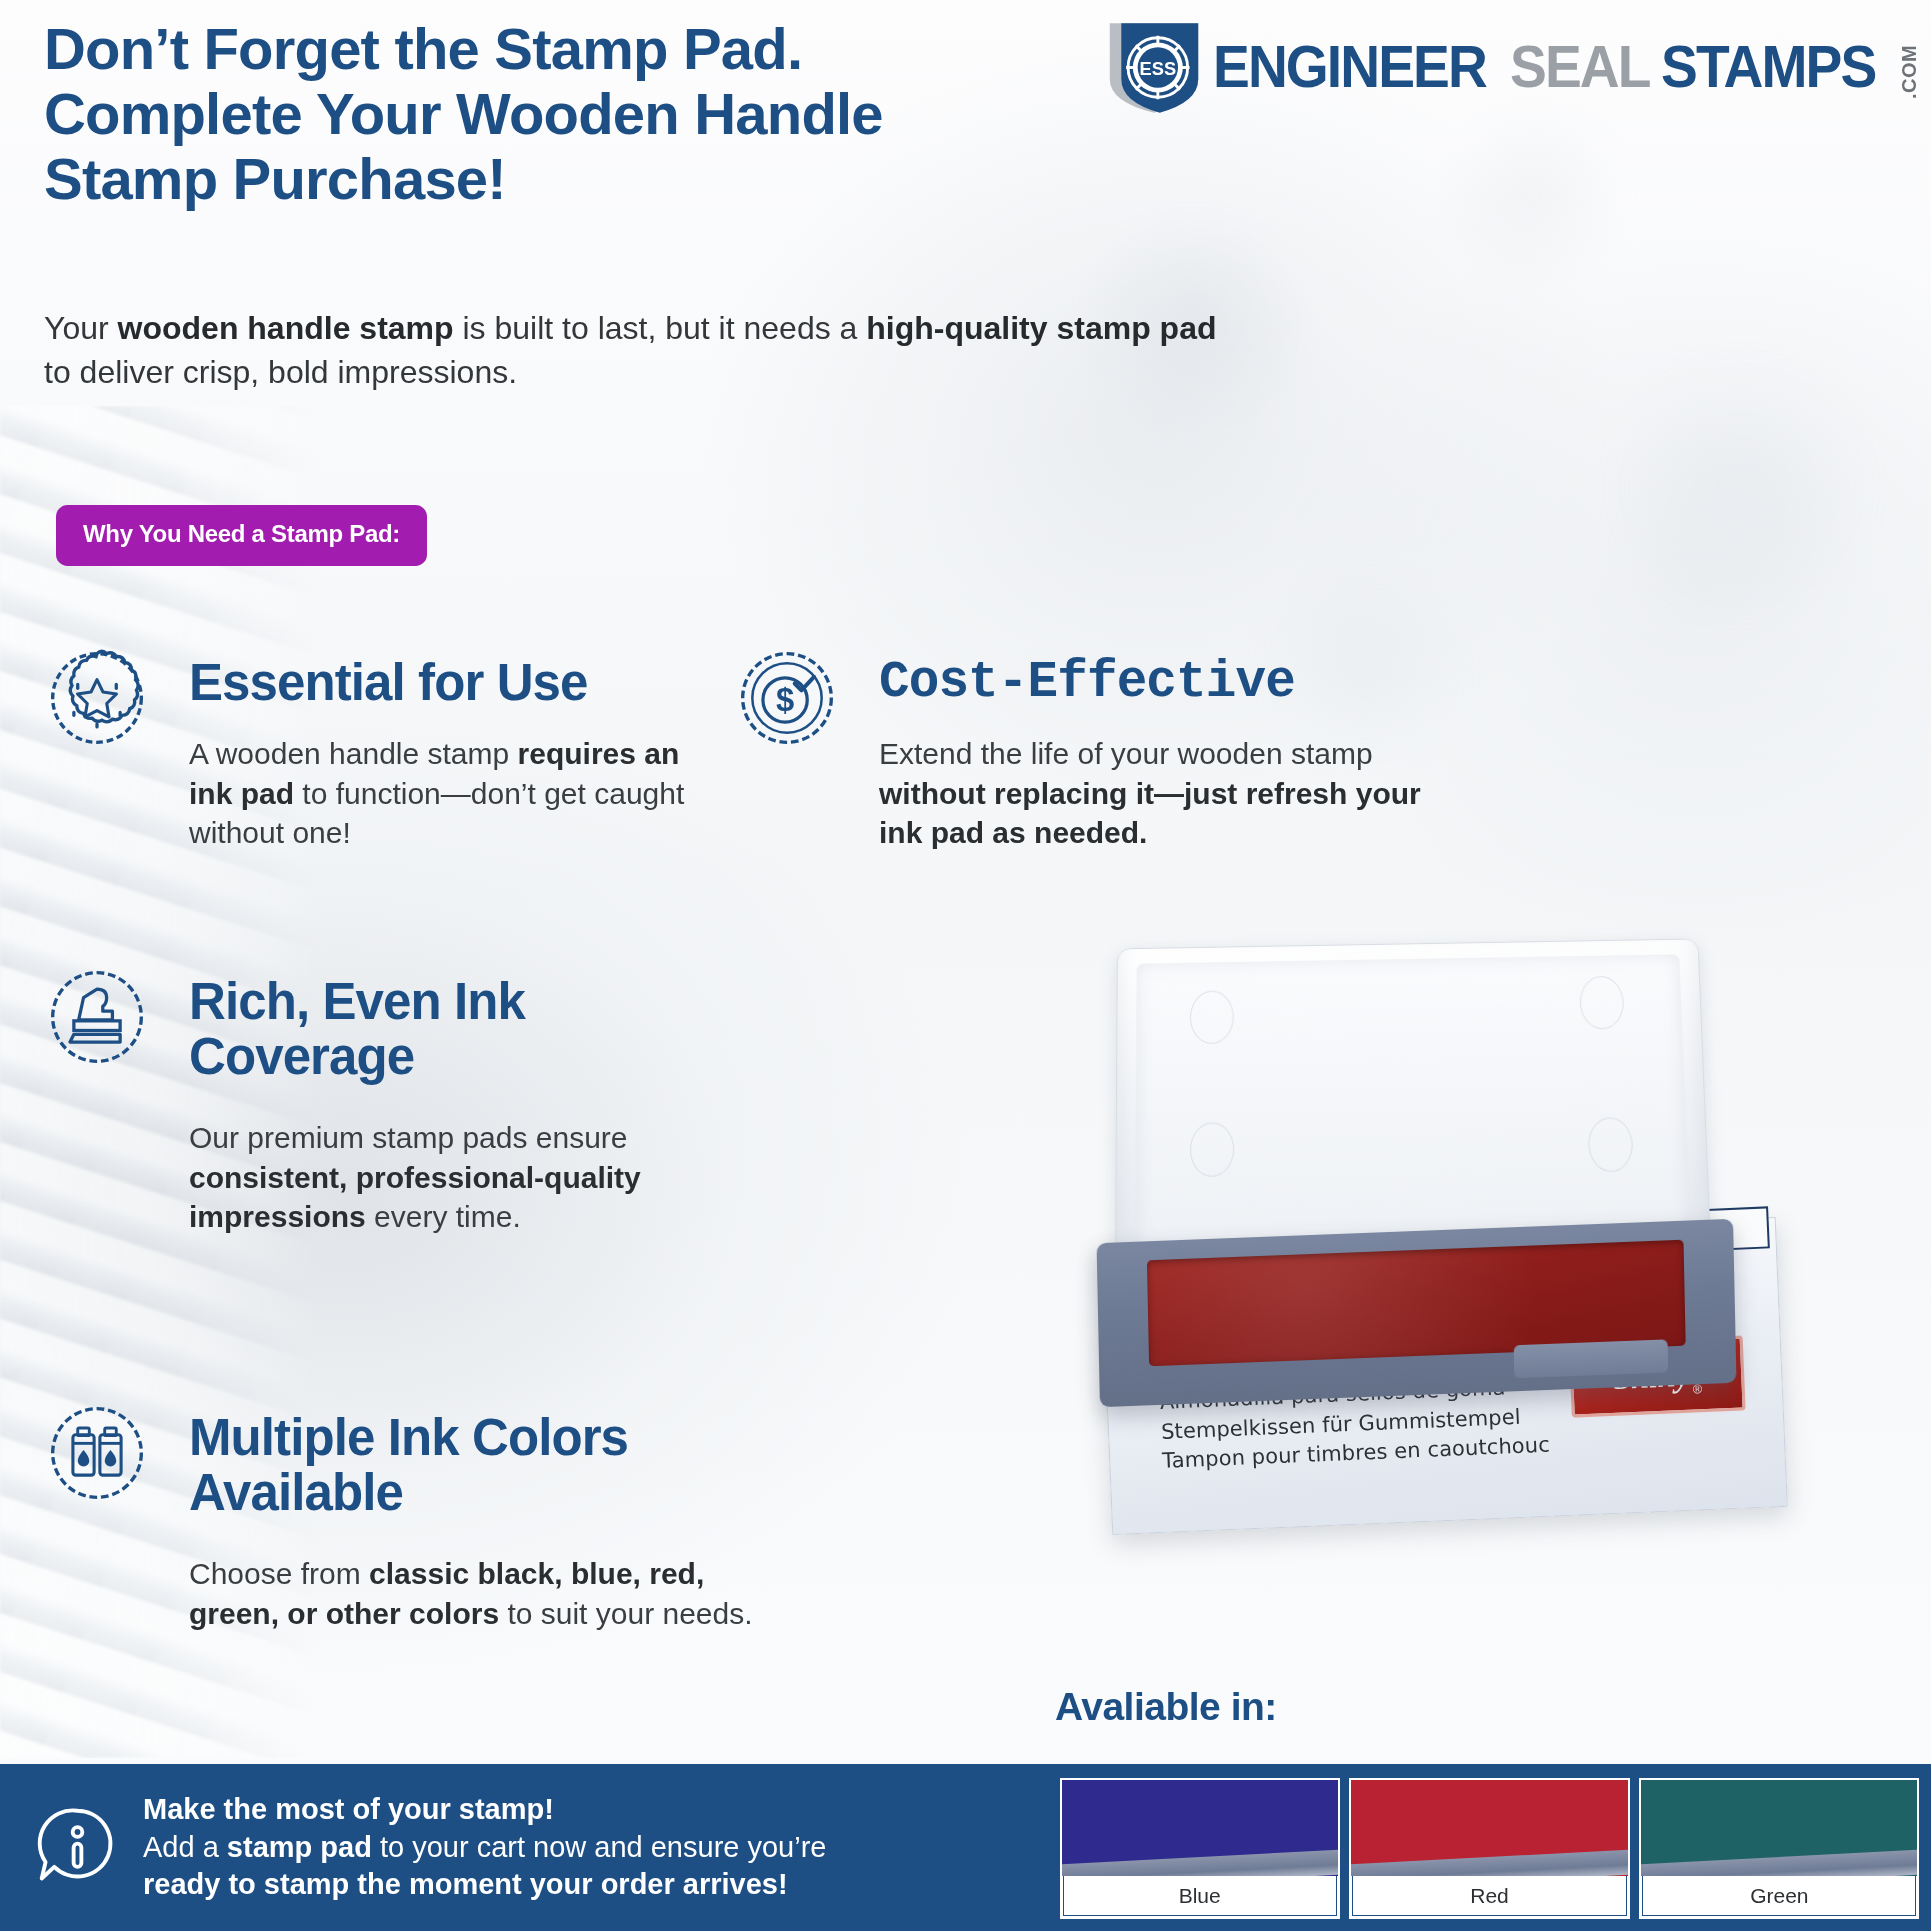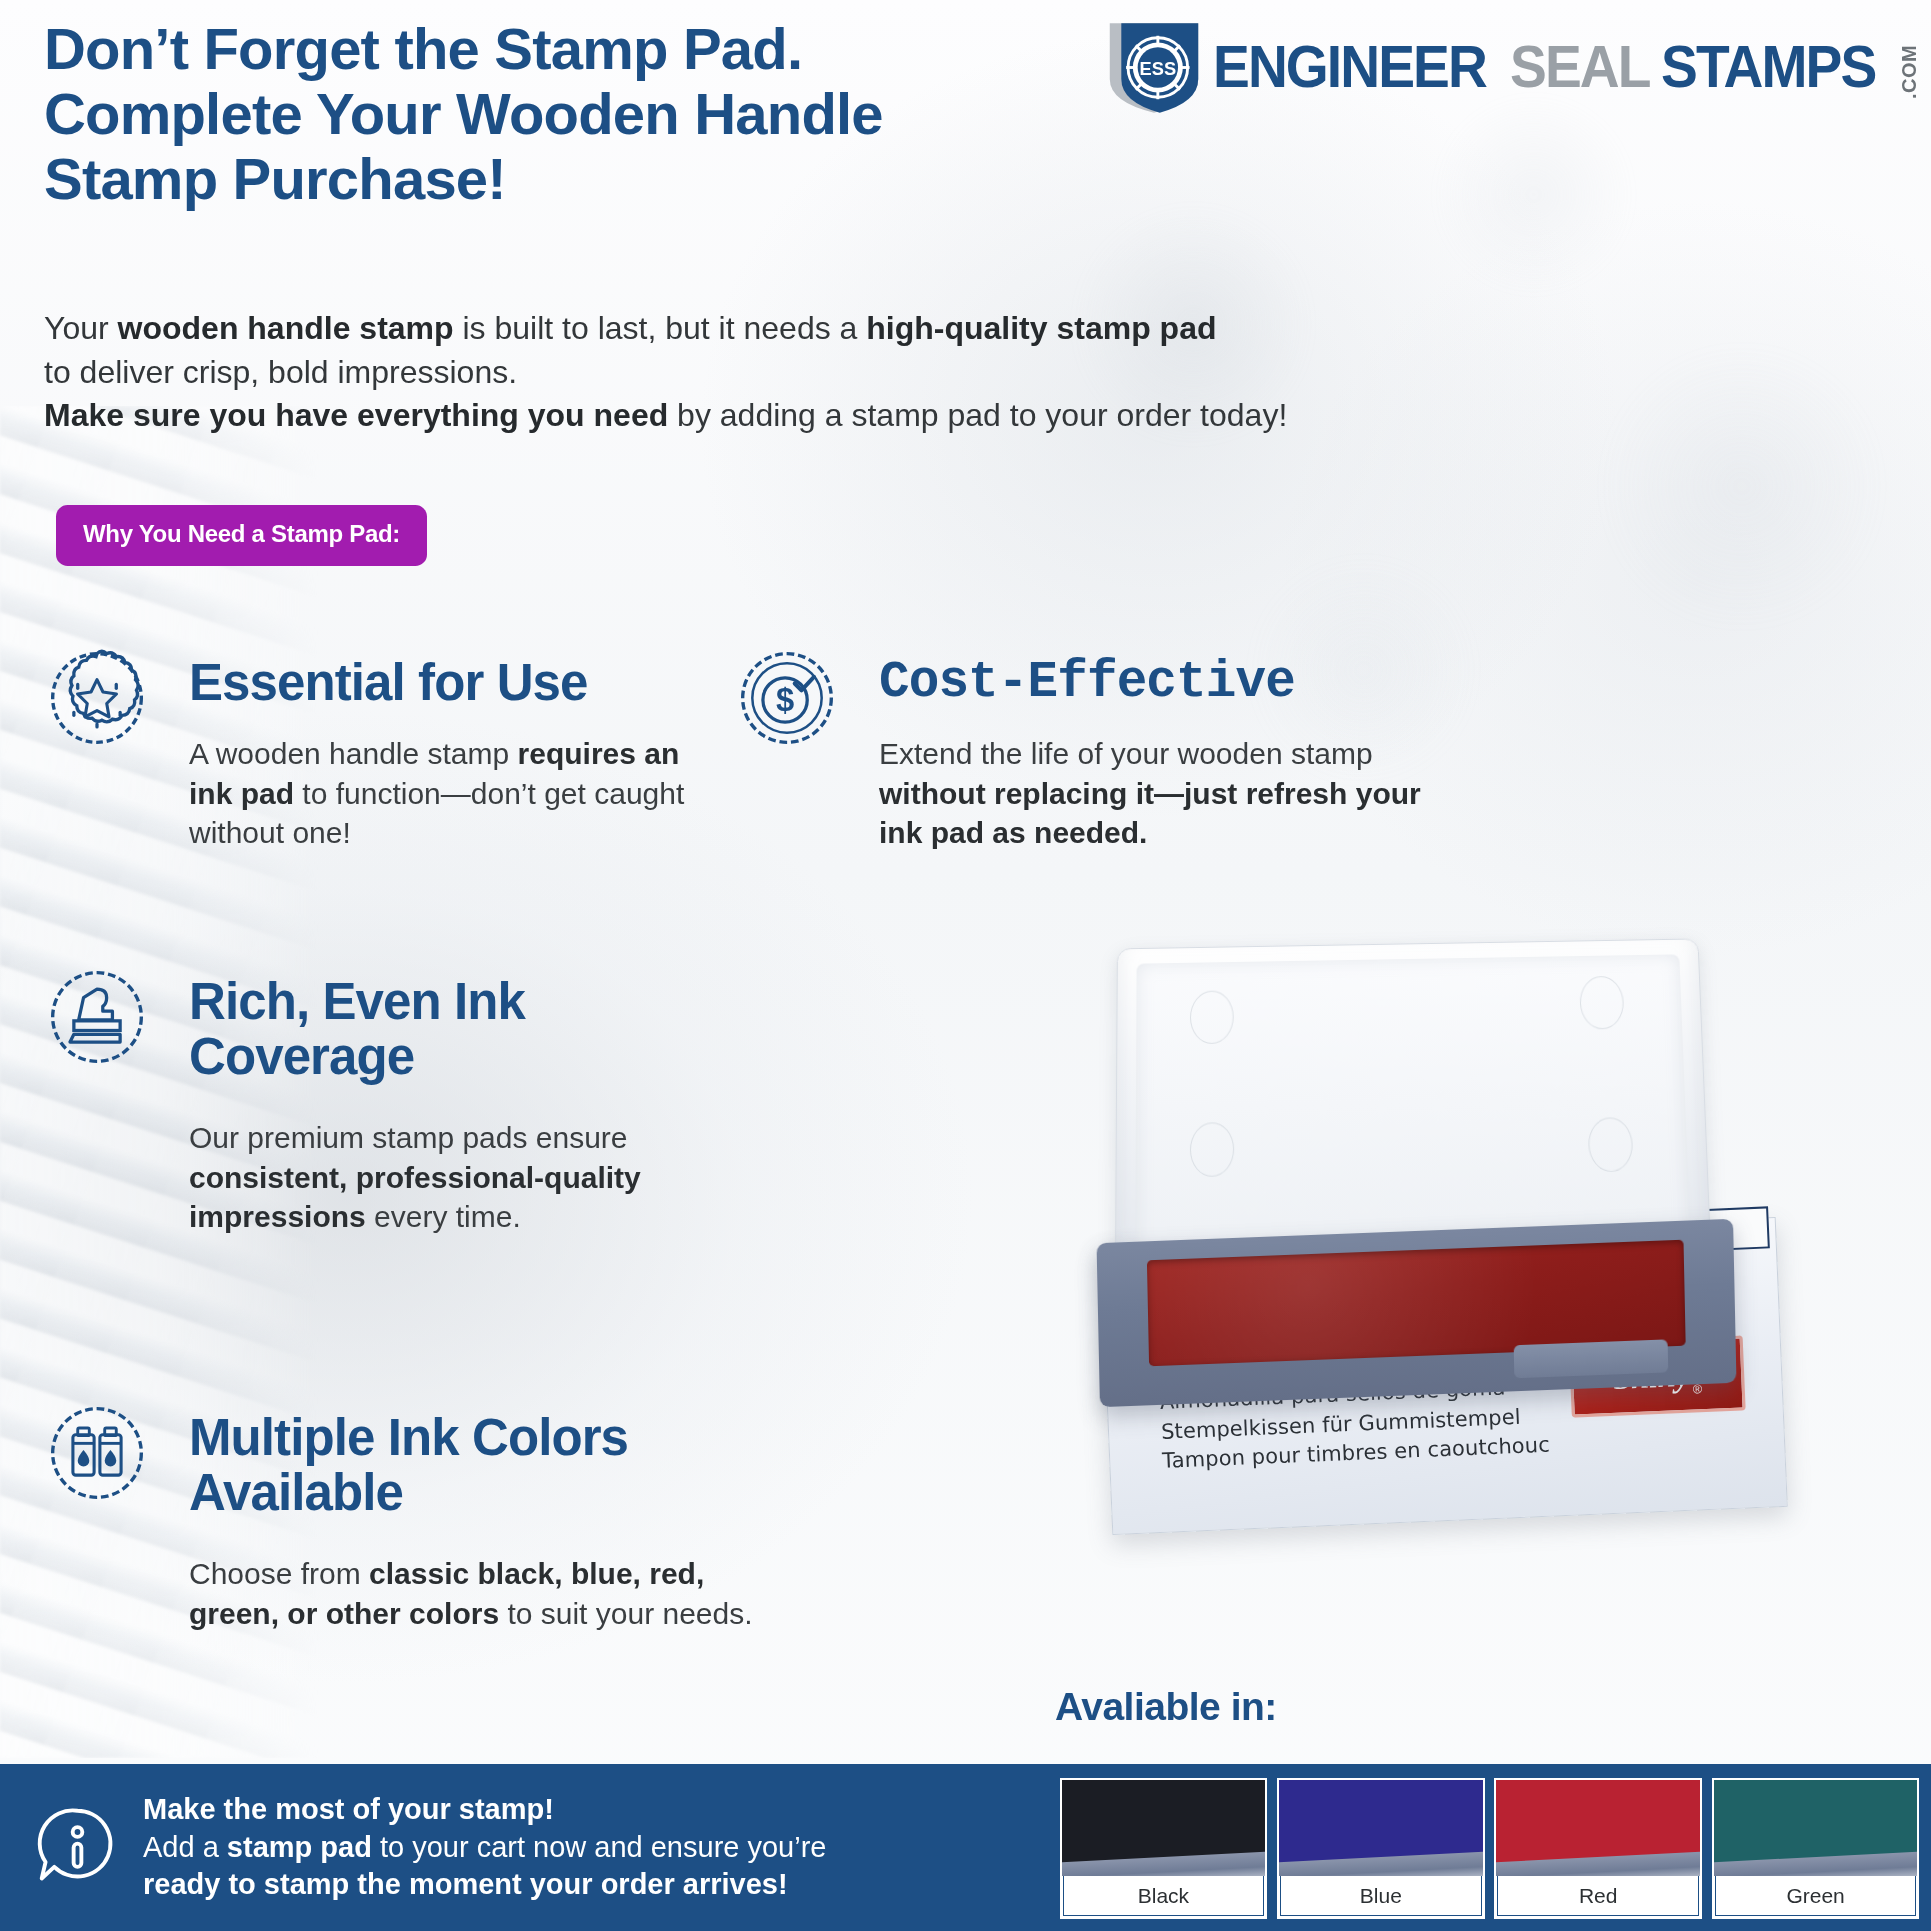--- a/index.html
+++ b/index.html
@@ -427,21 +427,20 @@
       <span class="part lw-engineer">ENGINEER</span>
       <span class="part lw-seal">SEAL</span>
       <span class="part lw-stamps">STAMPS</span>
       <span class="lw-com">.COM</span>
     </div>
   </div>
 
   <div class="intro">
     <span class="ln"><span>Your </span><b>wooden handle stamp</b><span> is built to last, but it needs a </span><b>high-quality stamp pad</b></span>
     <span class="ln">to deliver crisp, bold impressions.</span>
-    <span class="ln"><b>Make sure you have everything you need</b><span> by adding a stamp pad to your order today!</span></span>
   </div>
 
   <div class="banner">Why You Need a Stamp Pad:</div>
 
   <div class="feature" id="feature-essential">
     <div class="icon-wrap">
       <svg class="badge" viewBox="0 0 110 110" aria-hidden="true">
         <path d="M55 5 q5 -5 10 0 q6 -3 10 3 q7 -1 9 6 q7 1 7 8 q6 3 4 10 q5 5 1 11 q3 6 -2 10 q1 7 -5 9 q-1 7 -8 7 q-3 6 -10 4 q-5 5 -11 1 q-6 3 -10 -2 q-7 1 -9 -5 q-7 -1 -7 -8 q-6 -3 -4 -10 q-5 -5 -1 -11 q-3 -6 2 -10 q-1 -7 5 -9 q1 -7 8 -7 q3 -6 10 -4 z" transform="translate(0,4) scale(1.0)" fill="none" stroke="#1d4f85" stroke-width="3.5"></path>
         <circle cx="55" cy="55" r="46" fill="none" stroke="#1d4f85" stroke-width="3.5" stroke-dasharray="7 4"></circle>
         <path d="M55 36 l6.2 12.8 14 2 -10.1 9.9 2.4 13.9 -12.5 -6.6 -12.5 6.6 2.4 -13.9 -10.1 -9.9 14 -2 z" fill="none" stroke="#1d4f85" stroke-width="3.2" stroke-linejoin="round"></path>
@@ -547,24 +546,20 @@
     <div class="pad-base">
       <div class="pad-ink"></div>
       <div class="pad-latch"></div>
     </div>
   </div>
 
   <div class="avail-title">Avaliable in:</div>
 
   <div class="swatch-strip">
     <div class="swatch">
-      <div class="swatch-img" style="background:#1b1d24;"></div>
-      <div class="swatch-label">Black</div>
-    </div>
-    <div class="swatch">
       <div class="swatch-img" style="background:#2e2a8e;"></div>
       <div class="swatch-label">Blue</div>
     </div>
     <div class="swatch">
       <div class="swatch-img" style="background:#b92232;"></div>
       <div class="swatch-label">Red</div>
     </div>
     <div class="swatch">
       <div class="swatch-img" style="background:#1f6266;"></div>
       <div class="swatch-label">Green</div>

